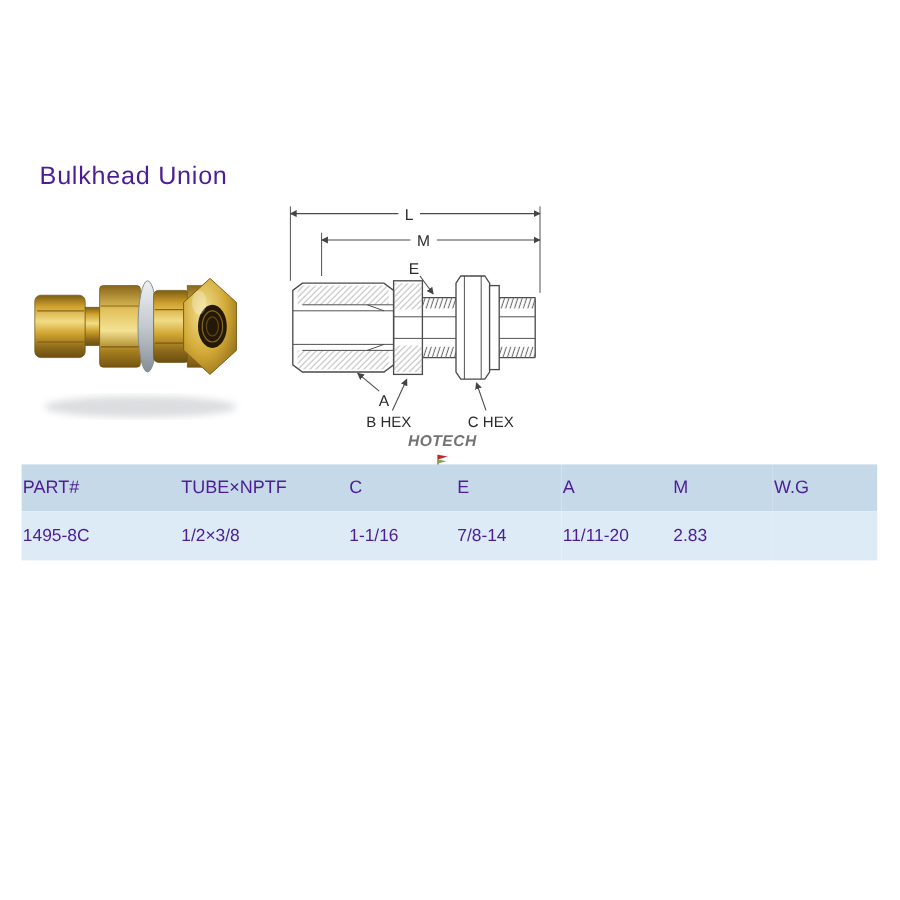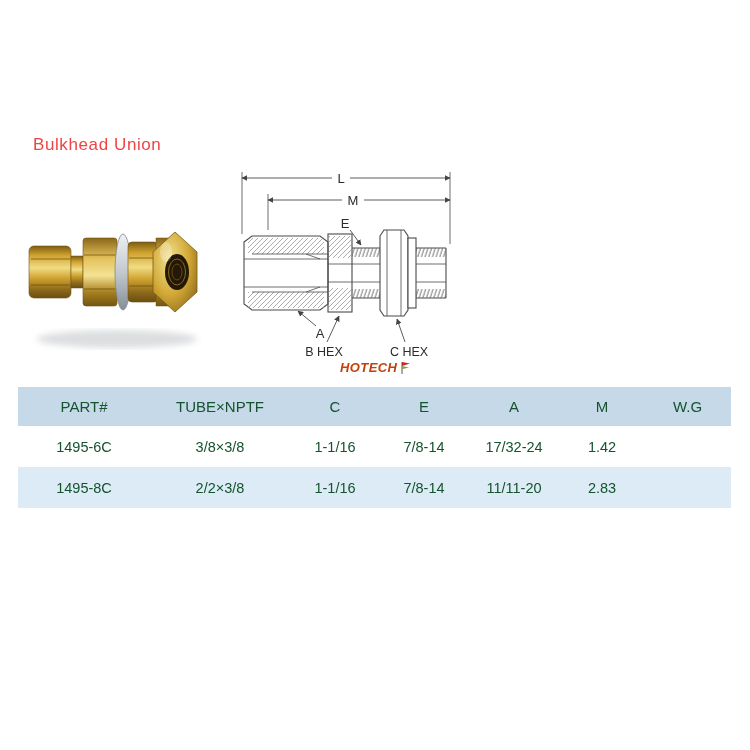--- a/index.html
+++ b/index.html
@@ -1,32 +1,32 @@
 <!DOCTYPE html>
 <html><head>
 <meta charset="utf-8">
 <style>
   html,body{margin:0;padding:0;background:#fff;}
   .page{
     position:relative;width:750px;height:750px;background:#ffffff;overflow:hidden;
     font-family:"Liberation Sans",sans-serif;color:#1d1d1d;
   }
   .page-title{
-    position:absolute;left:33px;top:135px;font-size:17px;letter-spacing:.6px;color:#ef4444;
+    position:absolute;left:33px;top:135px;font-size:21px;letter-spacing:.6px;color:#4c1d95;
   }
   .photo{position:absolute;left:25px;top:186px;}
   .diagram{position:absolute;left:228px;top:158px;}
   .diagram text{font-family:"Liberation Sans",sans-serif;}
   .logo{
     position:absolute;left:340px;top:360px;display:flex;align-items:center;gap:2px;
-    color:#c2410c;font-weight:bold;font-style:italic;font-size:13px;letter-spacing:.4px;
+    color:#737373;font-weight:bold;font-style:italic;font-size:13px;letter-spacing:.4px;flex-direction:column;
   }
   .spec-table{
     position:absolute;left:18px;top:387px;width:713px;border-collapse:collapse;table-layout:fixed;
-    text-align:center;font-size:15px;color:#14532d;
+    text-align:left;font-size:15px;color:#4c1d95;
   }
   .spec-table th{background:#c6d9e8;height:37px;font-weight:normal;font-size:15px;}
   .spec-table td{height:39px;font-size:14.5px;}
   .spec-table tbody tr.row-0{background:#ffffff;}
   .spec-table tbody tr.row-1{background:#dcebf6;}
 </style>
 </head>
 <body>
 
 <div class="page">
@@ -168,32 +168,23 @@
         <th>PART#</th>
         <th>TUBE×NPTF</th>
         <th>C</th>
         <th>E</th>
         <th>A</th>
         <th>M</th>
         <th>W.G</th>
       </tr>
     </thead>
     <tbody>
-      <tr class="row-0">
-        <td>1495-6C</td>
-        <td>3/8×3/8</td>
-        <td>1-1/16</td>
-        <td>7/8-14</td>
-        <td>17/32-24</td>
-        <td>1.42</td>
-        <td></td>
-      </tr>
       <tr class="row-1">
         <td>1495-8C</td>
-        <td>2/2×3/8</td>
+        <td>1/2×3/8</td>
         <td>1-1/16</td>
         <td>7/8-14</td>
         <td>11/11-20</td>
         <td>2.83</td>
         <td></td>
       </tr>
     </tbody>
   </table>
 
 </div>

